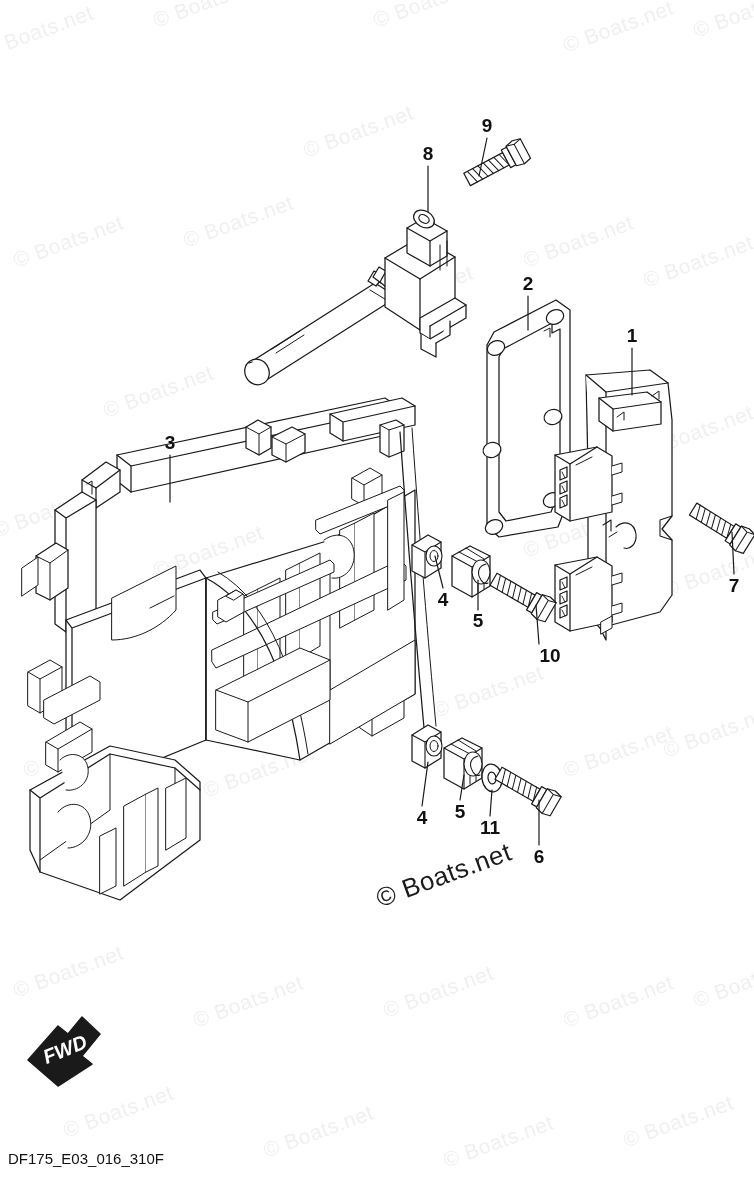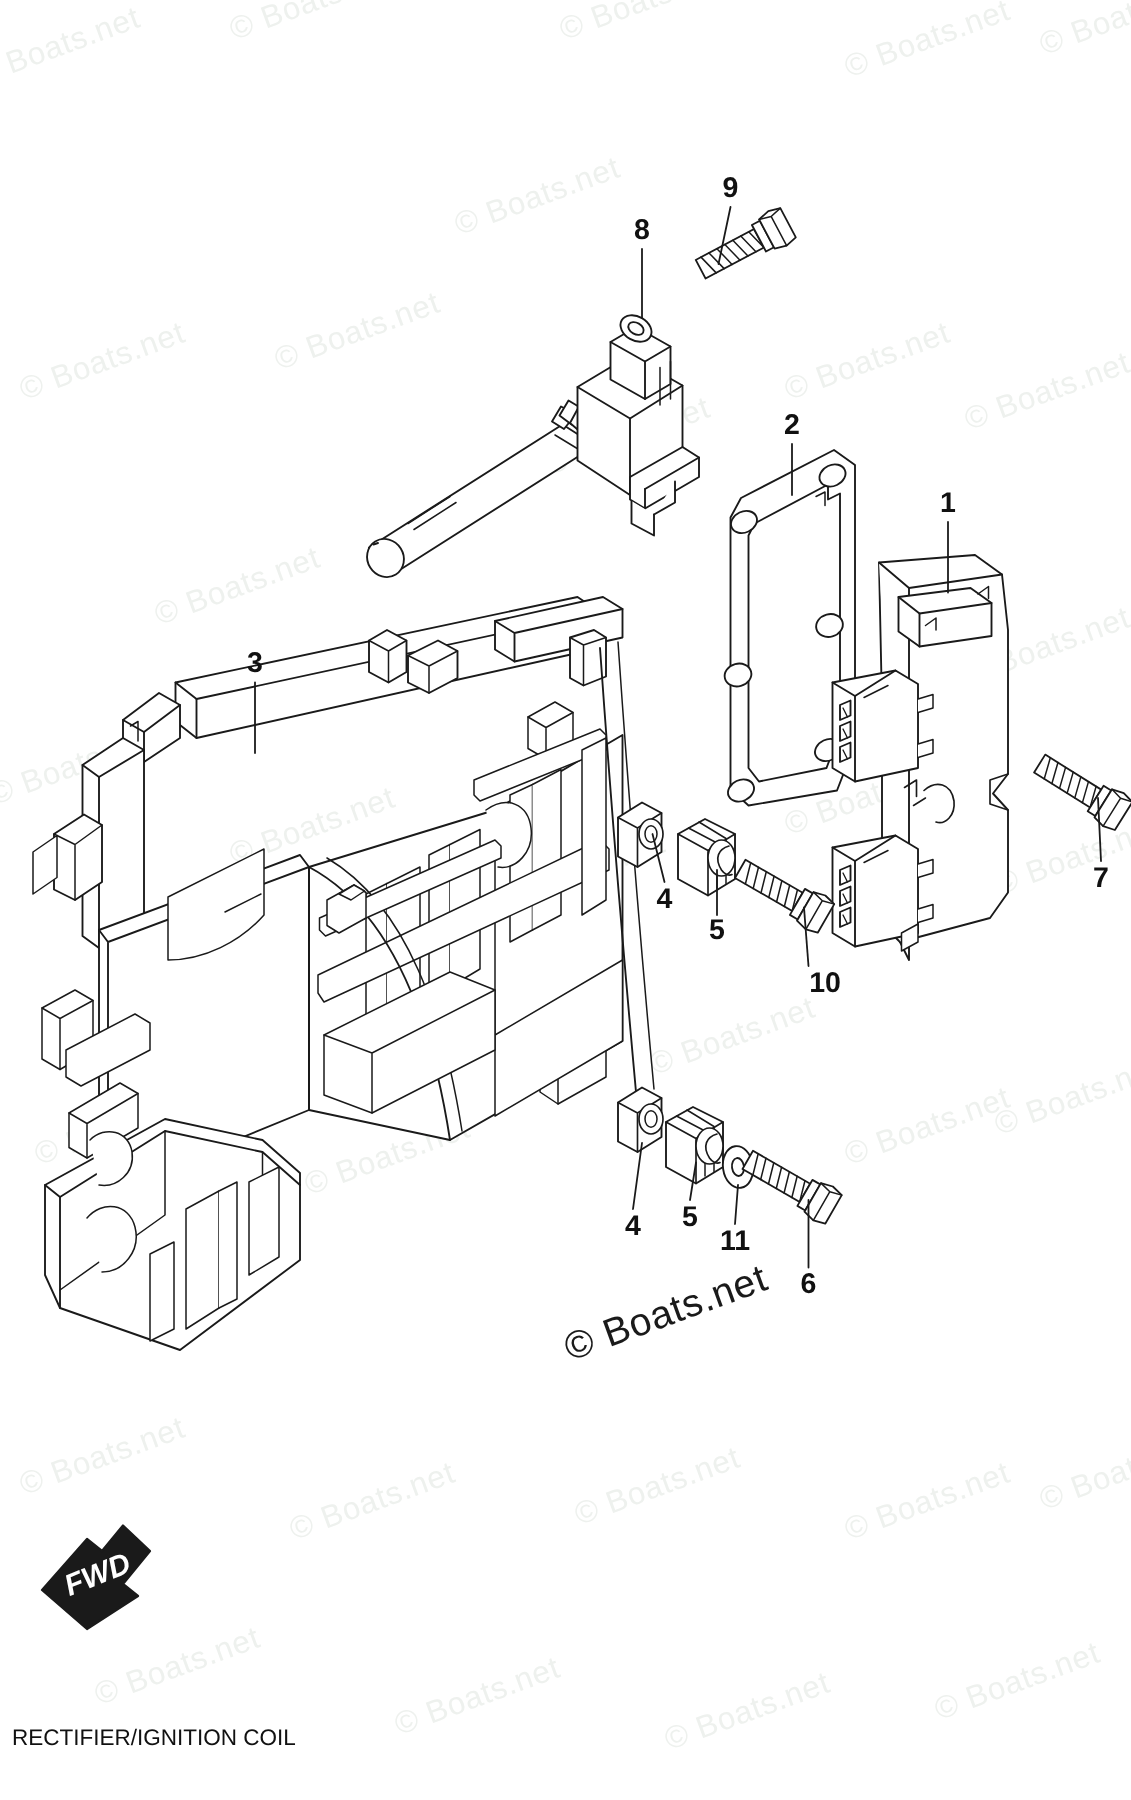--- a/index.html
+++ b/index.html
@@ -442,16 +442,16 @@
     </div>
 
   <div id="fwd-badge">
     <svg width="82" height="76" viewBox="0 0 82 76" xmlns="http://www.w3.org/2000/svg">
       <path d="M4,48 L34,14 L44,22 L58,5 L76,22 L58,44 L68,52 L34,74 Z" fill="#1a1a1a" stroke="#1a1a1a" stroke-width="1.5" stroke-linejoin="round"></path>
       <text x="42" y="44" font-family="Liberation Sans, sans-serif" font-size="20" font-weight="bold" font-style="italic" fill="#ffffff" text-anchor="middle" transform="rotate(-22 42 40)">FWD</text>
     </svg>
   </div>
 
   <div id="footer">
-    <div>RECTIFIER/IGNITION COIL</div>
+    <div>DF175_E03_016_310F</div>
   </div>
 
 </div>
 
 </body></html>

